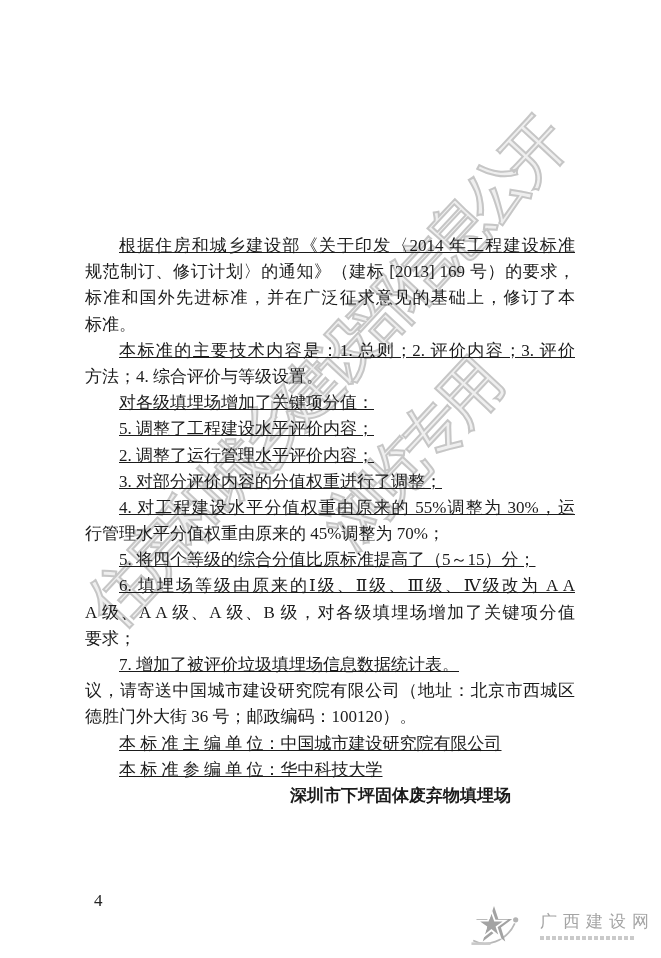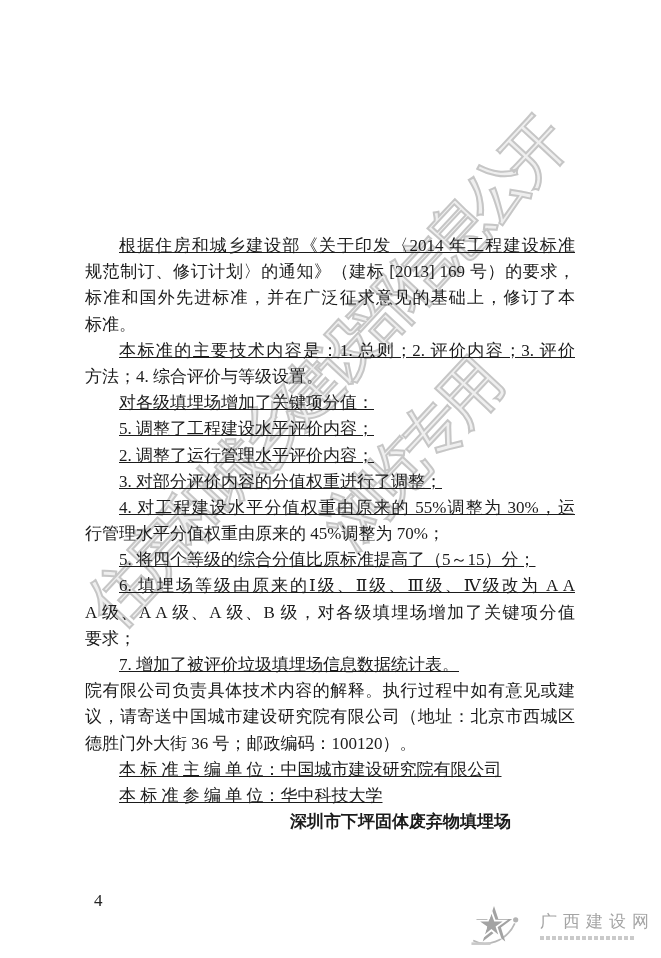--- a/index.html
+++ b/index.html
@@ -112,21 +112,20 @@
       <div class="line indent">5. 调整了工程建设水平评价内容；</div>
       <div class="line indent">2. 调整了运行管理水平评价内容；</div>
       <div class="line indent">3. 对部分评价内容的分值权重进行了调整；</div>
       <div class="line indent fill">4. 对工程建设水平分值权重由原来的 55%调整为 30%，运</div>
       <div class="line ">行管理水平分值权重由原来的 45%调整为 70%；</div>
       <div class="line indent">5. 将四个等级的综合分值比原标准提高了（5～15）分；</div>
       <div class="line indent fill">6. 填埋场等级由原来的Ⅰ级、Ⅱ级、Ⅲ级、Ⅳ级改为 A A</div>
       <div class="line fill">A 级、A A 级、A 级、B 级，对各级填埋场增加了关键项分值</div>
       <div class="line ">要求；</div>
       <div class="line indent">7. 增加了被评价垃圾填埋场信息数据统计表。</div>
-      <div class="line fill">院有限公司负责具体技术内容的解释。执行过程中如有意见或建</div>
       <div class="line fill">议，请寄送中国城市建设研究院有限公司（地址：北京市西城区</div>
       <div class="line ">德胜门外大街 36 号；邮政编码：100120）。</div>
       <div class="line indent">本 标 准 主 编 单 位：中国城市建设研究院有限公司</div>
       <div class="line indent">本 标 准 参 编 单 位：华中科技大学</div>
       <div class="line hang">深圳市下坪固体废弃物填埋场</div>
     </div>
 
   <div class="pagenum">4</div>
 
   <div class="logo">

